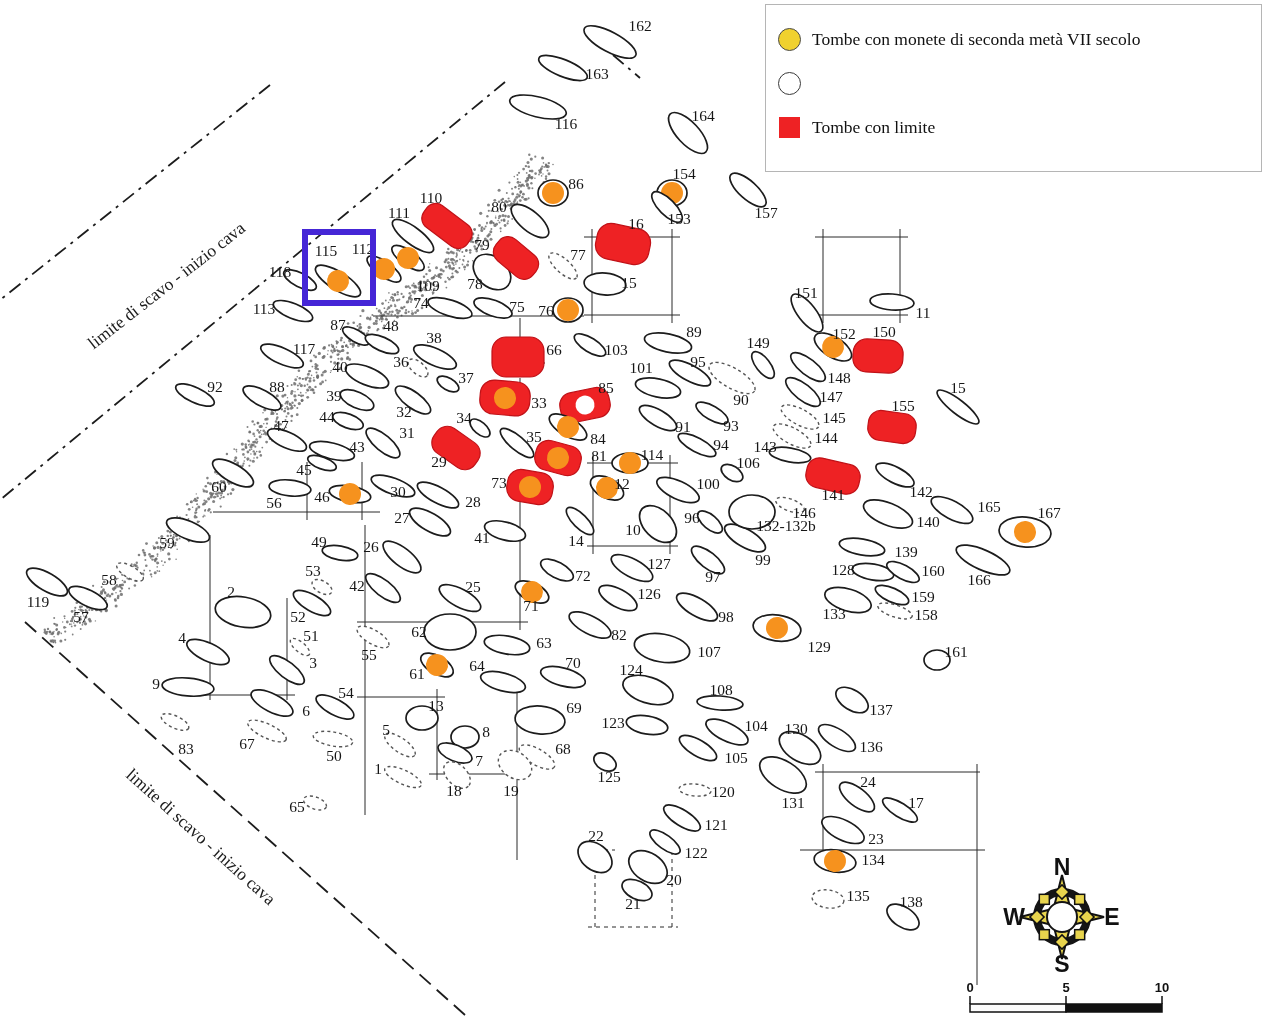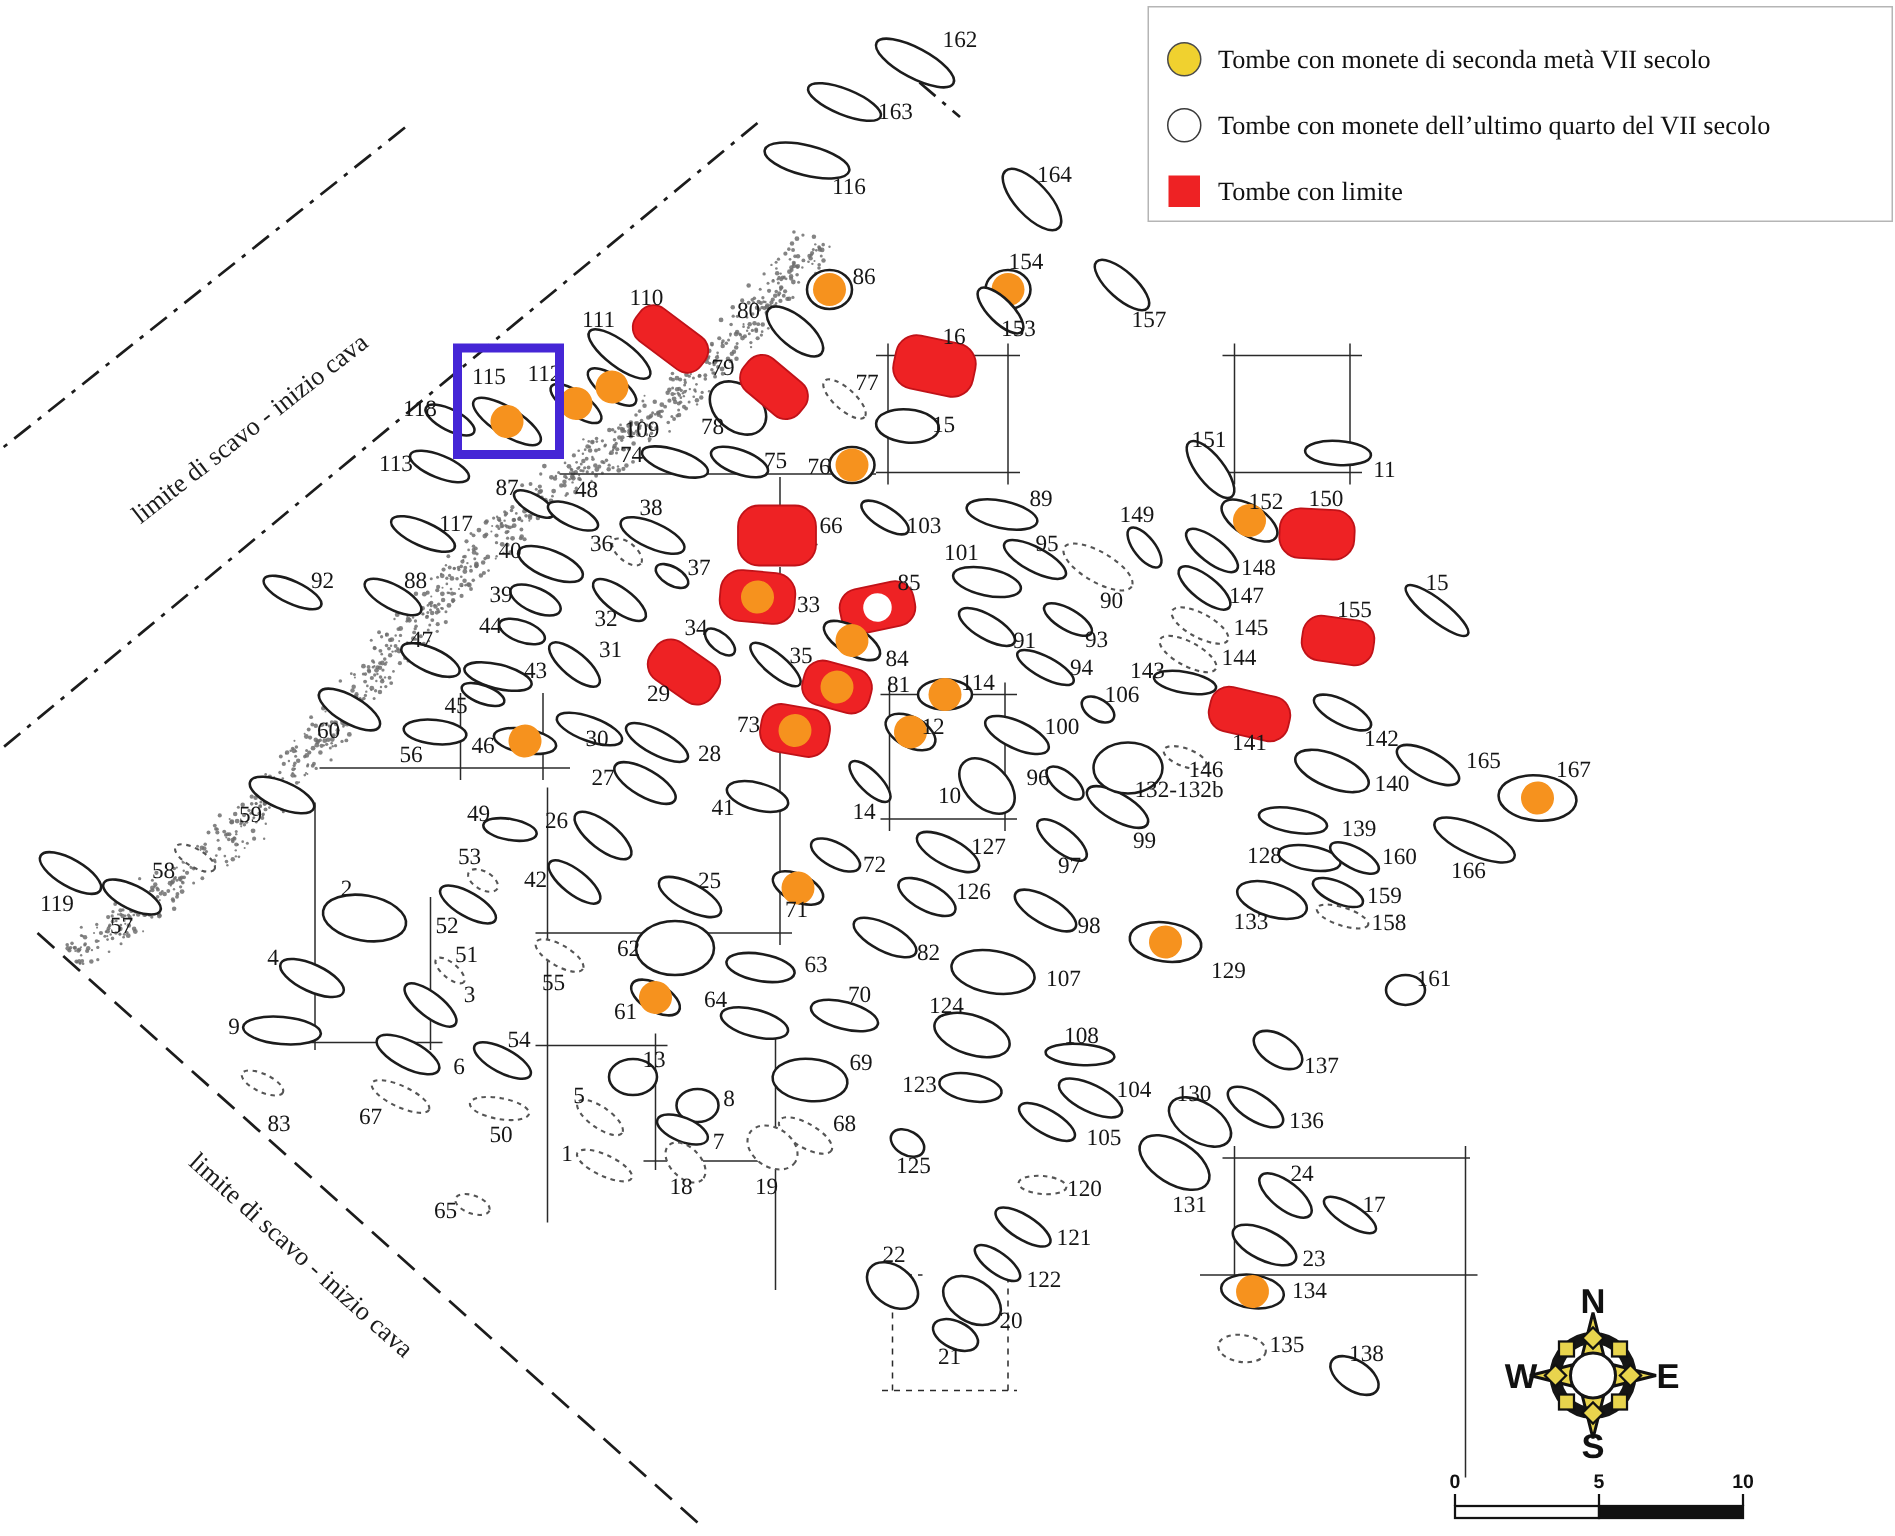--- a/index.html
+++ b/index.html
@@ -1,20 +1,20 @@
 <!DOCTYPE html>
 <html><head>
 <meta charset="utf-8">
 <style>
   html,body{margin:0;padding:0;background:#ffffff;}
   body{width:1263px;height:1024px;position:relative;overflow:hidden;
        font-family:"Liberation Serif", serif;}
   #stage{position:absolute;left:0;top:0;width:1263px;height:1024px;}
   svg text{user-select:none;}
-  .legend{position:absolute;left:765px;top:4px;width:497px;height:144px;
+  .legend{position:absolute;left:765px;top:4px;width:497px;height:168px;
           background:#fff;border:1px solid #b5b5b5;box-sizing:border-box;}
   .legend-row{position:absolute;left:0;height:44px;display:flex;align-items:center;}
   .legend-row .marker{width:46px;display:flex;justify-content:center;}
   .legend-row .ltext{font-size:17.5px;color:#111;}
   .m-gold{width:21px;height:21px;border-radius:50%;border:1.6px solid #4a4a4a;}
   .m-white{width:21px;height:21px;border-radius:50%;border:1.6px solid #3a3a3a;background:#fff;}
   .m-red{width:21px;height:21px;}
 </style>
 </head>
 <body>
@@ -1913,21 +1913,20 @@
     <div class="legend-row" style="top:12px;">
       <span class="marker">
           <span class="m-gold" id="mk-gold" style="background: rgb(240, 209, 47);"></span>
         </span>
       <span class="ltext">Tombe con monete di seconda metà VII secolo</span>
     </div>
     <div class="legend-row" style="top:56px;">
       <span class="marker">
           <span class="m-white"></span>
         </span>
-      <span class="ltext">Tombe con monete dell’ultimo quarto del VII secolo</span>
     </div>
     <div class="legend-row" style="top:100px;">
       <span class="marker">
           <span class="m-red" id="mk-red" style="background: rgb(238, 34, 36);"></span>
         </span>
       <span class="ltext">Tombe con limite</span>
     </div>
   </div>
 </div>
 

